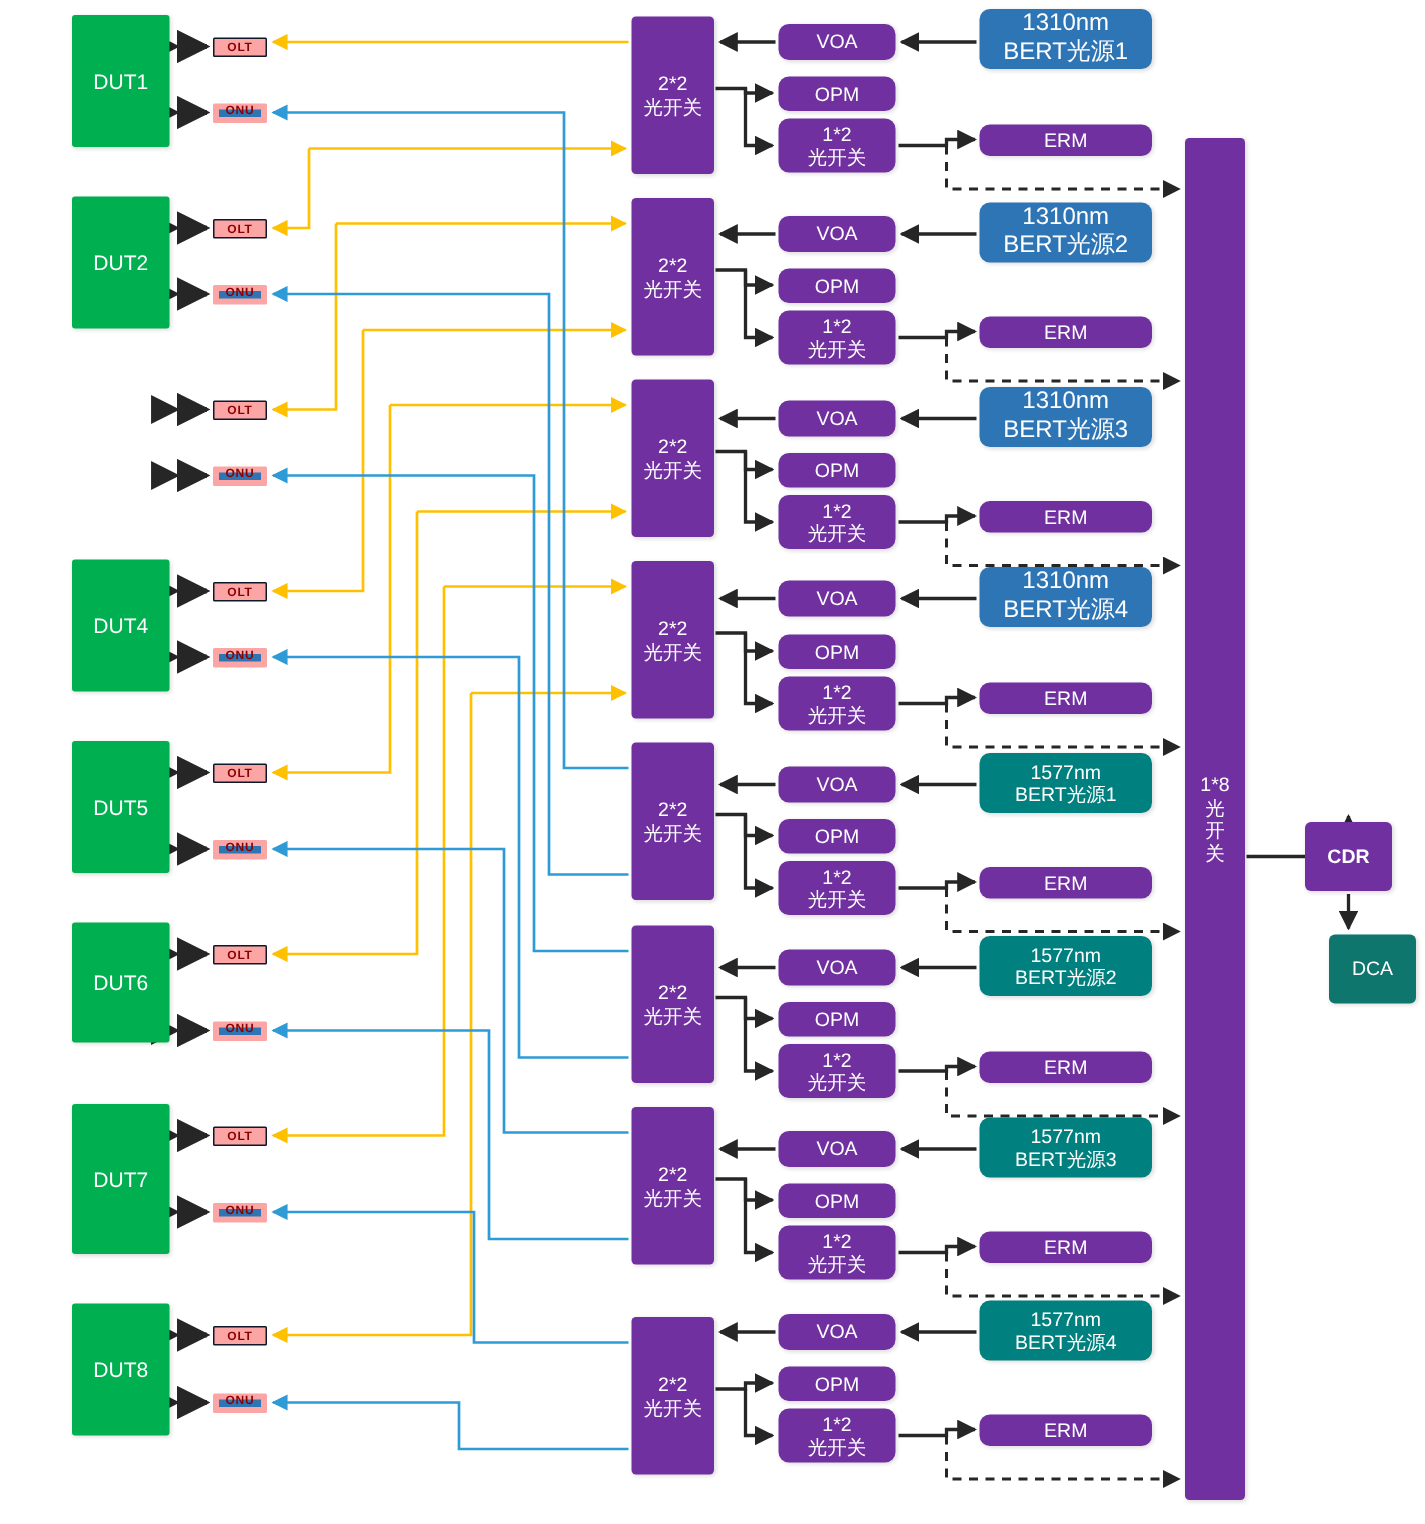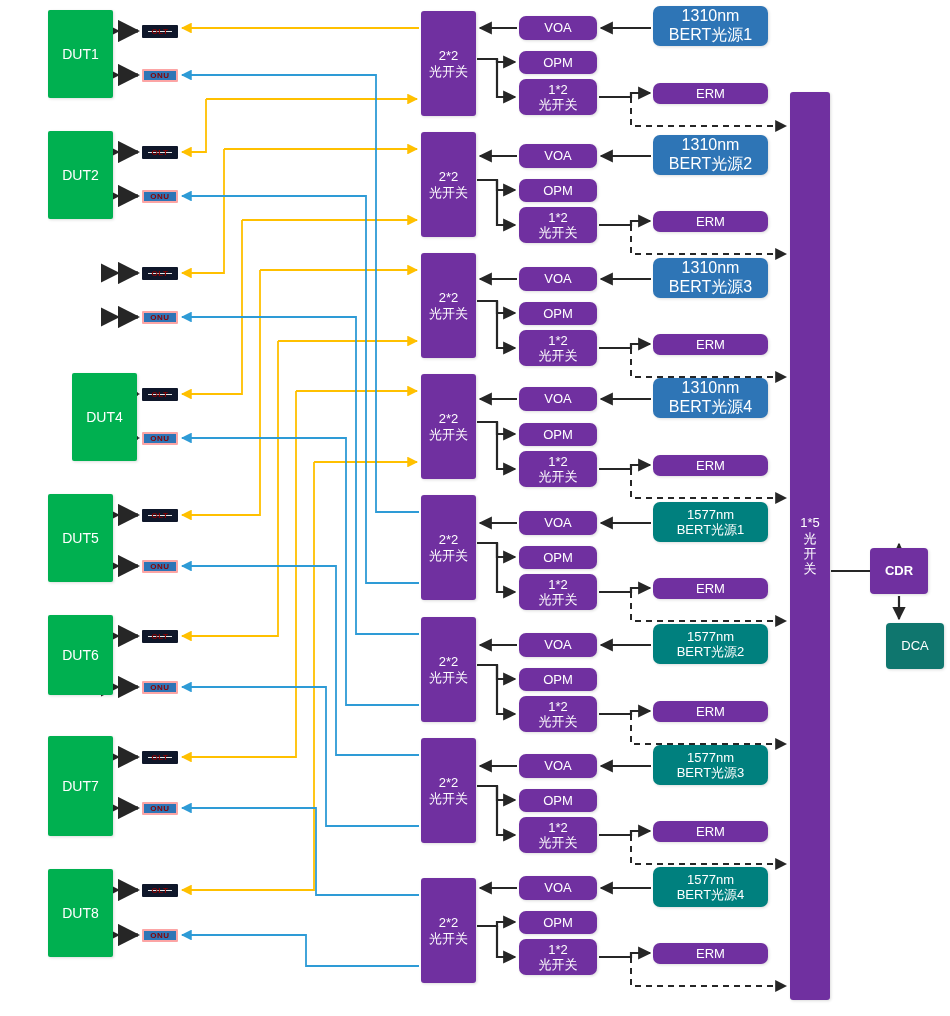--- a/index.html
+++ b/index.html
@@ -21,23 +21,23 @@
         box-shadow:1px 1px 3px rgba(0,0,0,.14);}
   .src1577{background:#00807E;border-radius:7px;font-size:13px;
         box-shadow:1px 1px 3px rgba(0,0,0,.14);}
   .bigsw{background:#7030A0;border-radius:3px;font-size:13px;flex-direction:column;
          box-shadow:1px 1px 3px rgba(0,0,0,.14);}
   .bigsw span{display:block;}
   .cdr{background:#7030A0;border-radius:4px;font-size:13px;
        box-shadow:1px 1px 3px rgba(0,0,0,.14);font-weight:bold;}
   .dca{background:#0f766e;border-radius:4px;font-size:13px;
        box-shadow:1px 1px 3px rgba(0,0,0,.14);margin-left:16px;}
-  .olt{background:#e5e5e5;border:6px solid #0f172a;border-radius:1px;
+  .olt{background:#fca5a5;border:1px solid #0f172a;border-radius:1px;
        font-size:8px;color:#8B0000;font-weight:bold;letter-spacing:.5px;}
-  .onu{background:#2E75B6;border:2px solid #fca5a5;border-radius:1px;
+  .onu{background:#2E75B6;border:4px solid #fca5a5;border-radius:1px;
        font-size:8px;color:#8B0000;font-weight:bold;letter-spacing:.5px;align-items:flex-end;}
   .nl{white-space:pre-line;}
 </style>
 </head>
 <body>
 
 <div id="canvas">
 
   <svg class="wires" viewBox="0 0 950 1016">
     <defs>
@@ -150,21 +150,21 @@
         <path d="M419,966 L306,966 L306,935 L182,935" stroke="#2E9BD6" stroke-width="1.8" fill="none" marker-end="url(#arrB)"></path>
       </g>
   </svg>
 
   <div class="node dut" style="left:48px;top:10px;width:65px;height:88px;">
       <span>DUT1</span>
     </div>
   <div class="node dut" style="left:48px;top:131px;width:65px;height:88px;">
       <span>DUT2</span>
     </div>
-  <div class="node dut" style="left:48px;top:373px;width:65px;height:88px;margin-left:24px;">
+  <div class="node dut" style="left:48px;top:373px;width:65px;height:88px;">
       <span>DUT4</span>
     </div>
   <div class="node dut" style="left:48px;top:494px;width:65px;height:88px;">
       <span>DUT5</span>
     </div>
   <div class="node dut" style="left:48px;top:615px;width:65px;height:80px;">
       <span>DUT6</span>
     </div>
   <div class="node dut" style="left:48px;top:736px;width:65px;height:100px;">
       <span>DUT7</span>
@@ -347,21 +347,21 @@
       <span>ERM</span>
     </div>
   <div class="node pill" style="left:653px;top:821px;width:115px;height:21px;">
       <span>ERM</span>
     </div>
   <div class="node pill" style="left:653px;top:943px;width:115px;height:21px;">
       <span>ERM</span>
     </div>
 
   <div class="node bigsw" style="left:790px;top:92px;width:40px;height:908px;">
-    <span>1*5</span>
+    <span>1*8</span>
     <span>光</span>
     <span>开</span>
     <span>关</span>
   </div>
 
   <div class="node cdr" style="left:870px;top:548px;width:58px;height:46px;">
       <span>CDR</span>
     </div>
   <div class="node dca" style="left:870px;top:623px;width:58px;height:46px;">
       <span>DCA</span>

